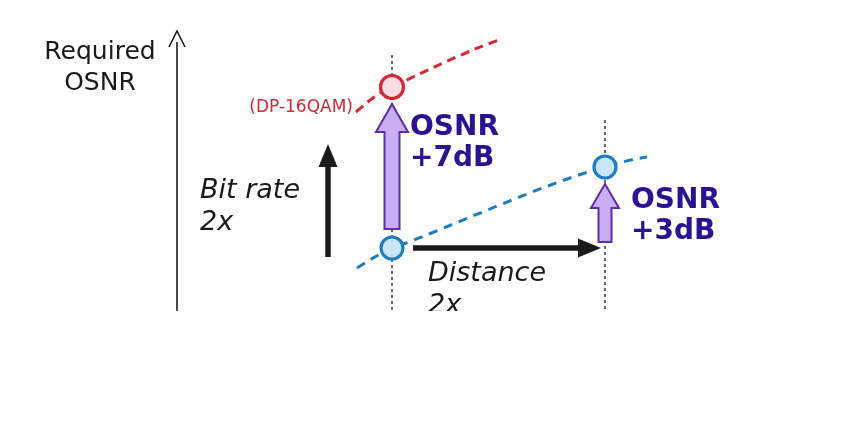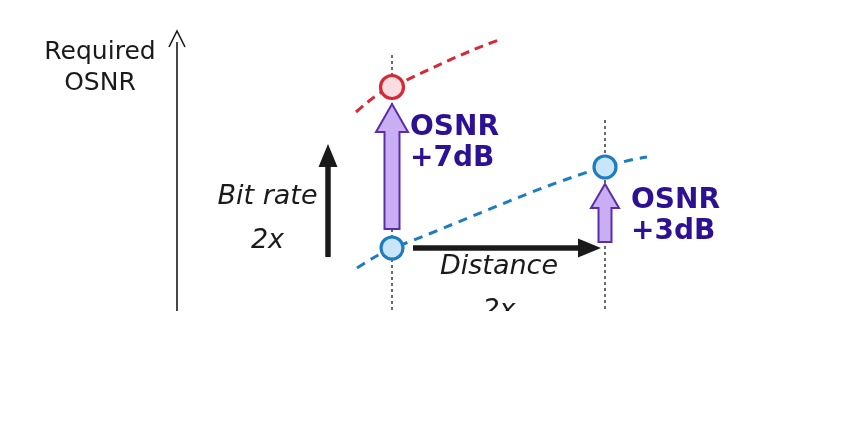--- a/index.html
+++ b/index.html
@@ -19,23 +19,23 @@
   .x-label{left:500px;top:370px;width:340px;}
 
   .series-label{text-align:right;}
   .series-label .rate{font-size:25px;line-height:27px;}
   .series-label .mod{font-size:17px;line-height:21px;}
   .red-text{color:var(--red);}
   .blue-text{color:var(--blue);}
   .label-200g{left:190px;top:77px;width:163px;}
   .label-100g{left:190px;top:260px;width:164px;}
 
-  .anno-italic{color:var(--ink);font-style:italic;font-size:27px;line-height:44px;text-align:center;}
+  .anno-italic{color:var(--ink);font-style:italic;font-size:27px;line-height:32px;}
   .bit-rate{left:200px;top:173px;width:135px;}
-  .distance{left:428px;top:243px;width:142px;}
+  .distance{left:428px;top:256px;width:142px;}
 
   .osnr{color:var(--indigo);font-weight:bold;font-size:28px;line-height:31px;text-align:left;letter-spacing:0px;}
   .osnr7{left:410px;top:110px;width:120px;}
   .osnr3{left:631px;top:183px;width:120px;}
 
   
   .axis{stroke:var(--ink);fill:none;}
   .dotline{stroke:var(--ink);stroke-width:1.3;stroke-dasharray:3 3;fill:none;}
   .red-curve{stroke:var(--red);stroke-width:3;stroke-dasharray:9 6;fill:none;stroke-linecap:butt;}
   .blue-curve{stroke:var(--blue);stroke-width:3;stroke-dasharray:9 7;fill:none;stroke-linecap:butt;}
@@ -74,20 +74,21 @@
     <circle class="marker-red" cx="392" cy="87" r="11.5"></circle>
     <circle class="marker-blue" cx="392" cy="248" r="11"></circle>
     <circle class="marker-blue" cx="605" cy="167" r="11"></circle>
   </svg>
 
   <div class="txt axis-label y-label">Required
 OSNR</div>
 
 
   <div class="txt series-label red-text label-200g">
+    <div class="mod">(DP-16QAM)</div>
   </div>
 
 
   <div class="txt anno-italic bit-rate">Bit rate
 2x</div>
 
   <div class="txt anno-italic distance">Distance
 2x</div>
 
   <div class="txt osnr osnr7">OSNR

